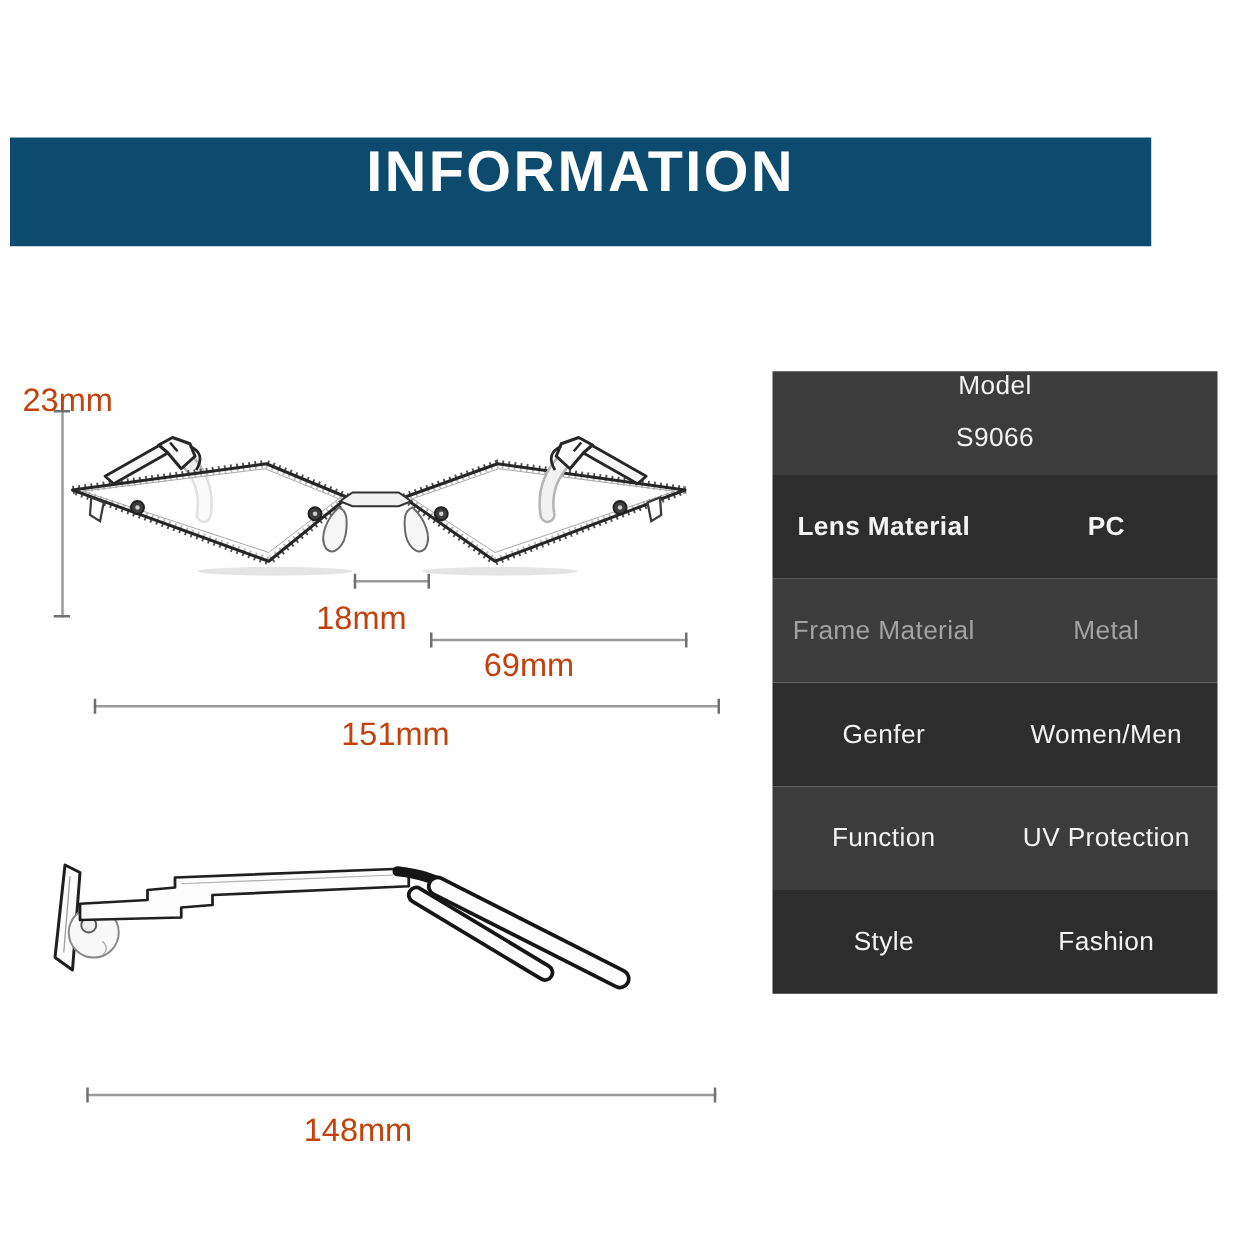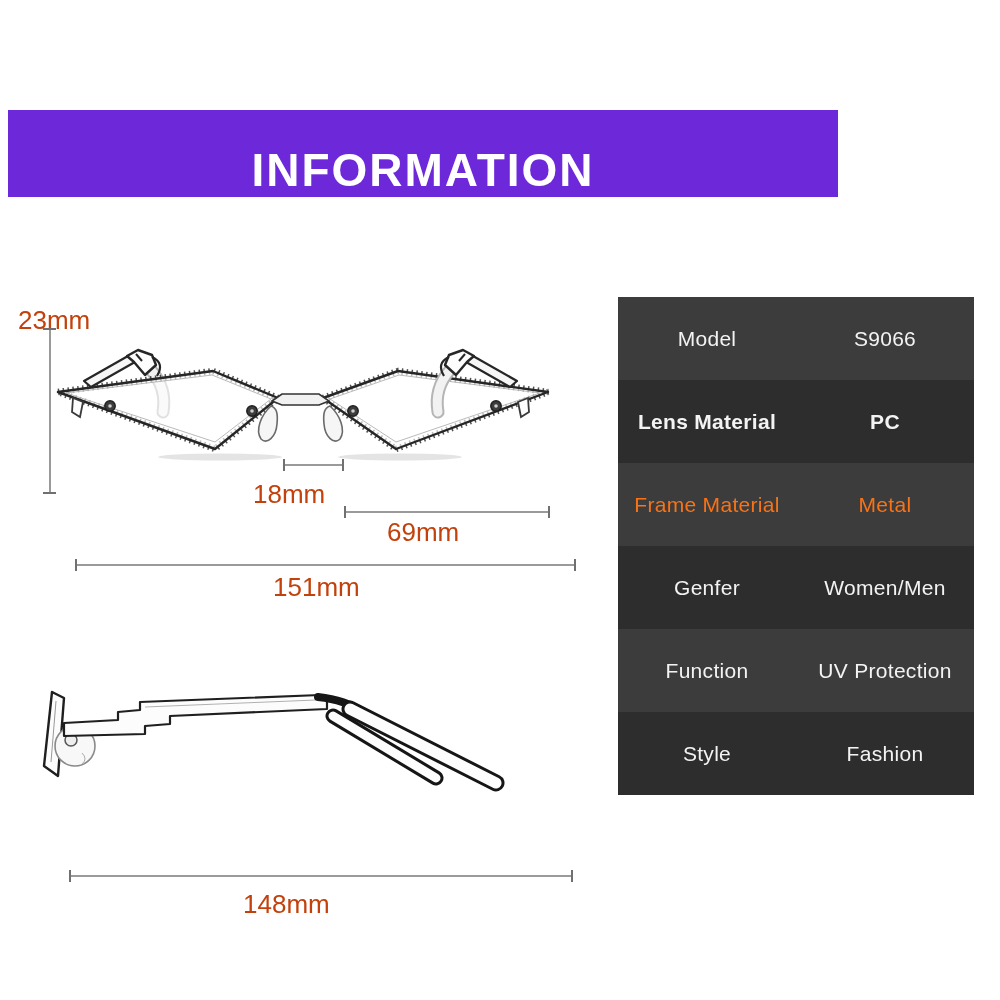--- a/index.html
+++ b/index.html
@@ -1,20 +1,20 @@
 <!DOCTYPE html>
 <html><head>
 <meta charset="utf-8">
 <style>
   html,body{margin:0;padding:0;background:#fff;}
   .page{position:relative;width:1000px;height:1000px;background:#ffffff;overflow:hidden;
         font-family:"Liberation Sans", sans-serif;}
   
-  .banner{position:absolute;left:8px;top:110px;width:830px;height:87px;background:#6d28d9;
-          display:flex;align-items:flex-end;justify-content:center;}
+  .banner{position:absolute;left:8px;top:110px;width:913px;height:87px;background:#0c4a6e;
+          display:flex;align-items:flex-start;justify-content:center;}
   .banner-title{color:#fff;font-size:46px;font-weight:700;letter-spacing:2px;}
   
   .front-svg{position:absolute;left:35px;top:330px;width:550px;height:150px;}
   .side-svg{position:absolute;left:30px;top:685px;width:550px;height:130px;}
   
   .hline{position:absolute;height:1.5px;background:#9a9a9a;}
   .hline::before,.hline::after{content:"";position:absolute;top:-5px;width:2px;height:12px;background:#707070;}
   .hline::before{left:0}.hline::after{right:0}
   .vline{position:absolute;width:1.5px;background:#9a9a9a;}
   .vline::before,.vline::after{content:"";position:absolute;left:-6px;height:2px;width:13px;background:#707070;}
@@ -114,29 +114,29 @@
     <line x1="320" y1="24" x2="466" y2="98" stroke="#161616" stroke-width="17" stroke-linecap="round"></line>
     <line x1="320" y1="24" x2="466" y2="98" stroke="#fdfdfd" stroke-width="11" stroke-linecap="round"></line>
     <line x1="303" y1="31" x2="406" y2="93" stroke="#161616" stroke-width="15" stroke-linecap="round"></line>
     <line x1="303" y1="31" x2="406" y2="93" stroke="#fdfdfd" stroke-width="9" stroke-linecap="round"></line>
   </svg>
 
   <div class="hline" style="left:69px;top:875px;width:504px"></div>
   <span class="dim-label c" style="left:243px;top:889px">148mm</span>
 
   <div class="spec-table" id="spec-table">
-      <div class="spec-row" style="background: rgb(60, 60, 60); color: rgb(243, 243, 243);">
+      <div class="spec-row" style="background: rgb(60, 60, 60); color: rgb(243, 243, 243); flex-direction: column;">
         <div class="spec-label">Model</div>
         <div class="spec-value">S9066</div>
       </div>
       <div class="spec-row" style="background: rgb(45, 45, 45); color: rgb(243, 243, 243); font-weight: bold;">
         <div class="spec-label">Lens Material</div>
         <div class="spec-value">PC</div>
       </div>
-      <div class="spec-row" style="background: rgb(60, 60, 60); color: #f97316;">
+      <div class="spec-row" style="background: rgb(60, 60, 60); color: #a3a3a3;">
         <div class="spec-label">Frame Material</div>
         <div class="spec-value">Metal</div>
       </div>
       <div class="spec-row" style="background: rgb(45, 45, 45); color: rgb(243, 243, 243);">
         <div class="spec-label">Genfer</div>
         <div class="spec-value">Women/Men</div>
       </div>
       <div class="spec-row" style="background: rgb(60, 60, 60); color: rgb(243, 243, 243);">
         <div class="spec-label">Function</div>
         <div class="spec-value">UV Protection</div>

